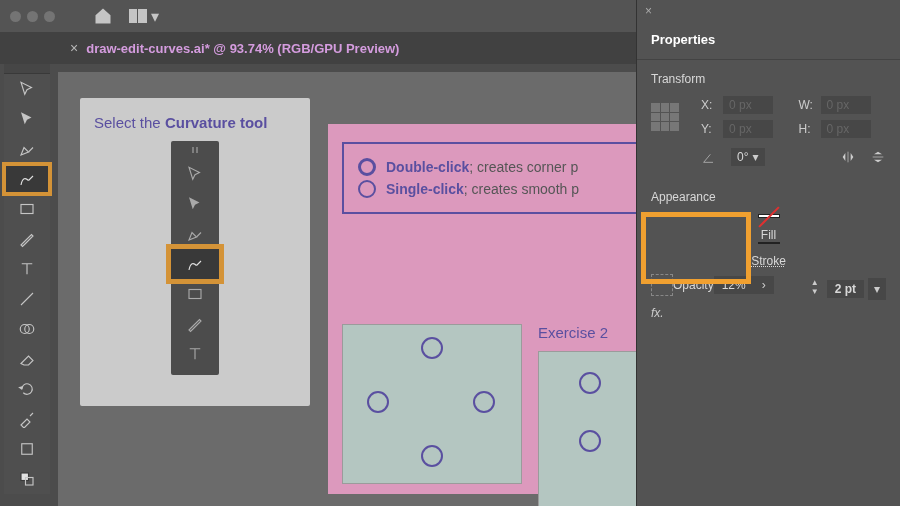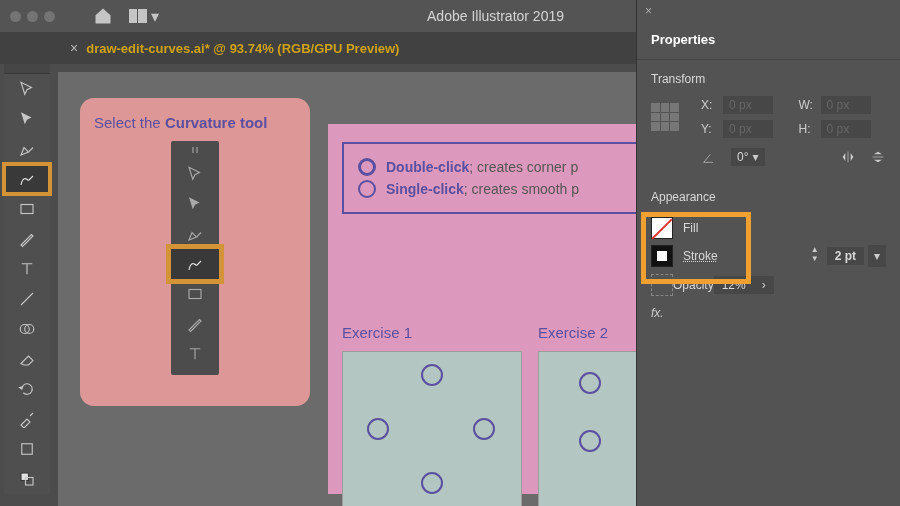--- a/index.html
+++ b/index.html
@@ -7,31 +7,31 @@
 
   .window-chrome { height: 32px; background: #535353; display: flex; align-items: center; padding: 0 10px; }
   .traffic { display: flex; gap: 6px; margin-right: 30px; }
   .traffic span { width: 11px; height: 11px; border-radius: 50%; background: #7a7a7a; }
   .home-icon, .layout-icon { color: #ddd; margin: 0 8px; display: flex; align-items: center; }
   .layout-icon svg { margin-right: 4px; }
   .app-title { color: #eee; font-size: 14px; margin-left: 260px; }
 
   .tab-row { height: 32px; background: #3c3c3c; display: flex; align-items: center; padding: 0 70px; }
   .tab-close { color: #ccc; margin-right: 8px; font-size: 14px; }
-  .tab-title { color: #eab308; font-size: 13px; font-weight: bold; }
+  .tab-title { color: #f0abfc; font-size: 13px; font-weight: bold; }
 
   .toolbox { position: absolute; left: 4px; top: 64px; width: 46px; background: #4e4e4e; display: flex; flex-direction: column; }
   .toolbox .handle { height: 10px; background: #434343; border-bottom: 1px solid #333; }
   .tool { width: 46px; height: 30px; display: flex; align-items: center; justify-content: center; color: #ddd; position: relative; }
   .tool svg { width: 18px; height: 18px; stroke: #ddd; fill: none; stroke-width: 1.5; }
   .tool.highlighted { outline: 4px solid #f0a030; outline-offset: -2px; background: #333; }
   .tool.highlighted svg { stroke: #fff; }
 
   .canvas { position: absolute; left: 58px; top: 72px; right: 0; bottom: 0; background: #707070; }
-  .panel-left { position: absolute; left: 22px; top: 26px; width: 230px; height: 308px; background: #fca5a5; border-radius: 14px; overflow: hidden; }
+  .panel-left { position: absolute; left: 22px; top: 26px; width: 230px; height: 308px; background: #e5e5e5; border-radius: 2px; overflow: hidden; }
   .panel-left .hint { font-size: 15px; color: #5b4eb0; padding: 16px 14px 10px; }
   .panel-left .hint b { font-weight: bold; }
 
   .mini-tools { width: 48px; background: #4a4a4a; margin: 0 auto; padding: 6px 0; border-radius: 2px; }
   .mini-tools .grip { height: 8px; display: flex; justify-content: center; gap: 2px; margin-bottom: 4px; }
   .mini-tools .grip span { width: 2px; height: 6px; background: #888; }
   .mini-tool { width: 48px; height: 30px; display: flex; align-items: center; justify-content: center; }
   .mini-tool svg { width: 18px; height: 18px; stroke: #bbb; fill: none; stroke-width: 1.5; }
   .mini-tool.highlighted { background: #333; outline: 5px solid #f0a030; }
   .mini-tool.highlighted svg { stroke: #fff; }
@@ -61,21 +61,21 @@
   .ref-point { grid-row: span 2; width: 28px; height: 28px; display: grid; grid-template-columns: repeat(3, 1fr); grid-template-rows: repeat(3, 1fr); gap: 1px; }
   .ref-point span { background: #777; }
   .t-field { display: flex; align-items: center; gap: 4px; }
   .t-field label { width: 18px; color: #ccc; }
   .t-field .val { background: #474747; padding: 2px 6px; width: 50px; color: #666; }
   .t-row2 { grid-column: 2 / span 2; display: flex; gap: 14px; align-items: center; margin-top: 4px; }
   .t-row2 .angle-field { display: flex; align-items: center; gap: 4px; background: #474747; padding: 2px 6px; }
   .t-row2 svg { width: 16px; height: 16px; stroke: #ccc; fill: none; }
 
   .appearance-block { position: relative; padding: 12px 14px; }
-  .app-row { display: flex; align-items: center; gap: 10px; height: 28px; }
+  .app-row { display: flex; align-items: center; gap: 10px; height: 28px; flex-direction: column; }
   .swatch { width: 22px; height: 22px; border: 1px solid #222; position: relative; }
   .swatch.fill { background: #fff; }
   .swatch.fill::after { content: ""; position: absolute; width: 140%; height: 2px; background: #e03030; top: 50%; left: -20%; transform: rotate(-45deg); }
   .swatch.stroke { background: #111; }
   .swatch.stroke::after { content: ""; position: absolute; inset: 5px; background: #fff; }
   .stroke-weight { display: flex; align-items: center; margin-left: auto; }
   .stroke-weight .spin { width: 12px; height: 22px; display: flex; flex-direction: column; color: #ccc; font-size: 8px; }
   .stroke-weight .val { background: #474747; padding: 2px 8px; margin: 0 4px; font-weight: bold; }
   .stroke-weight .dd { width: 18px; height: 22px; background: #474747; display: flex; align-items: center; justify-content: center; color: #ccc; }
   .opacity-row { display: flex; align-items: center; margin-top: 4px; }
@@ -103,21 +103,20 @@
         <path d="M3 11l9-8 9 8v10H3z"></path>
       </svg>
   </div>
   <div class="layout-icon">
     <svg width="18" height="14" viewBox="0 0 18 14">
         <rect x="0" y="0" width="8" height="14" fill="#ddd"></rect>
         <rect x="9" y="0" width="9" height="14" fill="#ddd"></rect>
       </svg>
     <span style="color:#ddd">▾</span>
   </div>
-  <span class="app-title">Adobe Illustrator 2019</span>
 </div>
 
 <div class="tab-row">
   <span class="tab-close">×</span>
   <span class="tab-title">draw-edit-curves.ai* @ 93.74% (RGB/GPU Preview)</span>
 </div>
 
 <div class="toolbox">
   <div class="handle"></div>
   <div class="tool">
@@ -254,21 +253,20 @@
         <span class="ring"></span>
         <span><b>Double-click</b><span>; creates corner p</span></span>
       </div>
       <div class="help-row single">
         <span class="ring"></span>
         <span><b>Single-click</b><span>; creates smooth p</span></span>
       </div>
     </div>
 
     <div class="exercise ex1">
-      <div class="exercise-title">Exercise 1</div>
       <div class="exercise-box">
         <span class="dot" style="left:78px; top:12px;"></span>
         <span class="dot" style="left:24px; top:66px;"></span>
         <span class="dot" style="left:130px; top:66px;"></span>
         <span class="dot" style="left:78px; top:120px;"></span>
       </div>
     </div>
 
     <div class="exercise ex2">
       <div class="exercise-title">Exercise 2</div>

